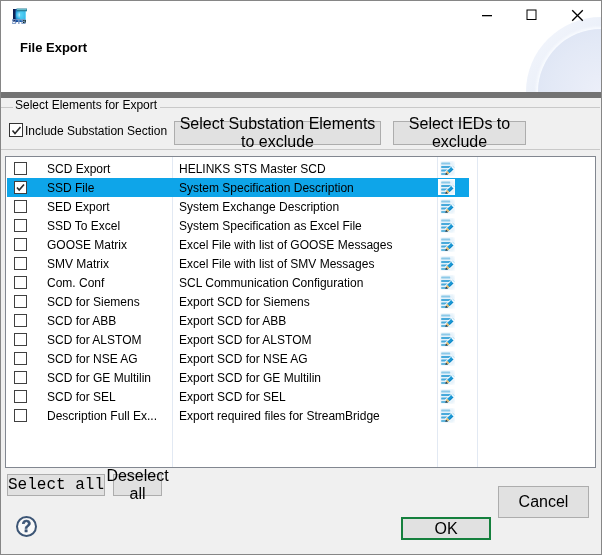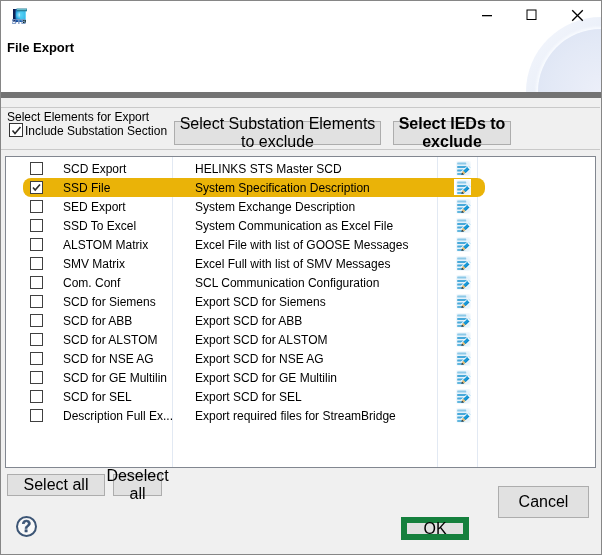--- a/index.html
+++ b/index.html
@@ -7,42 +7,42 @@
 body { font-family:"Liberation Sans",sans-serif; font-size:12px; color:#000; position:relative;
        background:#f0f0f0; }
 .win { position:absolute; left:0; top:0; width:602px; height:555px; border:1px solid #868686; background:#f0f0f0; }
 
 .header { position:absolute; left:1px; top:1px; width:600px; height:97px; background:#ffffff; overflow:hidden; border-bottom:6px solid #737373; }
 .swoosh-outer { position:absolute; right:0; bottom:0; width:75px; height:75px; border-radius:75px 0 0 0;
   background:linear-gradient(135deg,#f5f7fd 0%,#ebf0f9 60%,#edf1fa 100%); }
 .swoosh-inner { position:absolute; right:0; bottom:0; width:63px; height:63px; border-radius:63px 0 0 0;
   background:radial-gradient(circle at 100% 100%, #eceff9 0%, #e3e9f6 55%, #dae2f3 100%); box-shadow:0 0 3px 2px rgba(250,252,255,0.95); }
 .appicon { position:absolute; left:11px; top:7px; width:15px; height:16px; }
-.title { position:absolute; left:6px; top:39px; font-size:13px; font-weight:bold; }
+.title { position:absolute; left:19px; top:39px; font-size:13px; font-weight:bold; }
 .cap { position:absolute; top:0; height:30px; }
 
 .group { position:absolute; left:1px; top:107px; width:599px; height:43px; border:1px solid #c9c9c9; border-left:none; border-right:none; }
-.grouplabel { position:absolute; left:5px; top:98px; background:#f0f0f0; padding:0 3px 0 2px;margin-top:12px; }
+.grouplabel { position:absolute; left:13px; top:98px; background:#f0f0f0; padding:0 3px 0 2px; }
 .cb { position:absolute; width:14px; height:14px; background:#fff; border:1px solid #333; }
 .cblabel { position:absolute; left:25px; top:124px; }
 .btn { position:absolute; background:#e1e1e1; border:1px solid #adadad; text-align:center; font-size:16px;
        display:flex; align-items:center; justify-content:center; font-family:"Liberation Sans",sans-serif; }
 
 .table { position:absolute; left:5px; top:156px; width:591px; height:312px; background:#fff; border:1px solid #828790; }
 .vline { position:absolute; top:0; bottom:0; width:1px; background:#e2e9f3; }
-.row { position:absolute; left:17px; height:19px; width:462px; }
-.row.sel { background:#eab308;border-radius:8px; }
+.row { position:absolute; left:1px; height:19px; width:462px; }
+.row.sel { background:#0ea5e9; }
 .rcb { position:absolute; left:7px; top:3px; width:13px; height:13px; background:#fff; border:1px solid #404040; }
 .rname { position:absolute; left:40px; top:2.5px; white-space:nowrap; }
 .rdesc { position:absolute; left:172px; top:2.5px; white-space:nowrap; }
 .ricon { position:absolute; left:433px; top:2px; width:15px; height:15px; }
 .check path { stroke:#2b2b2b; stroke-width:1.6; fill:none; }
 .help { position:absolute; left:16px; top:516px; width:21px; height:21px; border:2px solid #3c5575; border-radius:50%;
         color:#3c5575; background:#f9f9f9; font-size:16px; font-weight:bold; text-align:center; line-height:18px; -webkit-text-stroke:0.5px #3c5575; }
-.ok { left:401px; top:517px; width:68px; height:23px; border:6px solid #15803d; }
+.ok { left:401px; top:517px; width:90px; height:23px; border:2px solid #15803d; }
 .cancel { left:498px; top:486px; width:91px; height:32px; }
 </style>
 </head>
 <body>
 <div class="win"></div>
 <div class="header">
   <div class="swoosh-outer"></div>
   <div class="swoosh-inner"></div>
   <svg class="appicon" viewBox="0 0 15 16">
     <defs>
@@ -71,21 +71,21 @@
 </div>
 <div class="group"></div>
 <div class="grouplabel">Select Elements for Export</div>
 <div class="cb" style="left:9px; top:123px;">
   <svg class="check" width="13" height="13" viewBox="0 0 13 13">
       <path d="M2.5 6.5 L5 9.5 L10.5 3"></path>
     </svg>
 </div>
 <div class="cblabel">Include Substation Section</div>
 <div class="btn" style="left:174px; top:121px; width:207px; height:24px;">Select Substation Elements to exclude</div>
-<div class="btn" style="left:393px; top:121px; width:118px; height:24px;font-weight:bold;">Select IEDs to exclude</div>
+<div class="btn" style="left:393px; top:121px; width:133px; height:24px;">Select IEDs to exclude</div>
 
 <div class="table" id="tbl">
   <div class="vline" style="left:166px"></div>
   <div class="vline" style="left:431px"></div>
   <div class="vline" style="left:471px"></div>
 <div class="row" style="top:2px">
       <div class="rcb"></div>
       <div class="rname">SCD Export</div>
       <div class="rdesc">HELINKS STS Master SCD</div>
       <svg class="ricon" viewBox="0 0 15 15">
@@ -164,21 +164,21 @@
           <rect x="4.4" y="-1.6" width="5.4" height="3.2" fill="#1898d6"></rect>
           <rect x="4.4" y="0.9" width="5.4" height="0.7" fill="#1183c0"></rect>
           <rect x="9.8" y="-1.6" width="1.8" height="3.2" fill="#f2f9fd"></rect>
           <rect x="11.2" y="-1.6" width="0.5" height="3.2" fill="#9fd4ee"></rect>
         </g>
       </svg>
     </div>
     <div class="row" style="top:59px">
       <div class="rcb"></div>
       <div class="rname">SSD To Excel</div>
-      <div class="rdesc">System Communication as Excel File</div>
+      <div class="rdesc">System Specification as Excel File</div>
       <svg class="ricon" viewBox="0 0 15 15">
         <defs>
           <filter id="bl" x="-20%" y="-20%" width="140%" height="140%">
             <feGaussianBlur stdDeviation="0.9"></feGaussianBlur>
           </filter>
         </defs>
         <rect x="0.2" y="0.2" width="14.3" height="14.3" fill="#cfe6f6" opacity="0.55" rx="2.5" filter="url(#bl)"></rect>
         <rect x="1.2" y="1.5" width="9" height="2" rx="0.5" fill="#8cc9e8"></rect>
         <rect x="1.2" y="5" width="10.8" height="2" rx="0.5" fill="#47a9da"></rect>
         <rect x="1.2" y="8.5" width="10.8" height="2" rx="0.5" fill="#47a9da"></rect>
@@ -190,21 +190,21 @@
           <path d="M2.4 -1.5 L4.4 -1.6 L4.4 1.6 L2.4 1.5 Z" fill="#e9bd6e"></path>
           <rect x="4.4" y="-1.6" width="5.4" height="3.2" fill="#1898d6"></rect>
           <rect x="4.4" y="0.9" width="5.4" height="0.7" fill="#1183c0"></rect>
           <rect x="9.8" y="-1.6" width="1.8" height="3.2" fill="#f2f9fd"></rect>
           <rect x="11.2" y="-1.6" width="0.5" height="3.2" fill="#9fd4ee"></rect>
         </g>
       </svg>
     </div>
     <div class="row" style="top:78px">
       <div class="rcb"></div>
-      <div class="rname">ALSTOM Matrix</div>
+      <div class="rname">GOOSE Matrix</div>
       <div class="rdesc">Excel File with list of GOOSE Messages</div>
       <svg class="ricon" viewBox="0 0 15 15">
         <defs>
           <filter id="bl" x="-20%" y="-20%" width="140%" height="140%">
             <feGaussianBlur stdDeviation="0.9"></feGaussianBlur>
           </filter>
         </defs>
         <rect x="0.2" y="0.2" width="14.3" height="14.3" fill="#cfe6f6" opacity="0.55" rx="2.5" filter="url(#bl)"></rect>
         <rect x="1.2" y="1.5" width="9" height="2" rx="0.5" fill="#8cc9e8"></rect>
         <rect x="1.2" y="5" width="10.8" height="2" rx="0.5" fill="#47a9da"></rect>
@@ -218,21 +218,21 @@
           <rect x="4.4" y="-1.6" width="5.4" height="3.2" fill="#1898d6"></rect>
           <rect x="4.4" y="0.9" width="5.4" height="0.7" fill="#1183c0"></rect>
           <rect x="9.8" y="-1.6" width="1.8" height="3.2" fill="#f2f9fd"></rect>
           <rect x="11.2" y="-1.6" width="0.5" height="3.2" fill="#9fd4ee"></rect>
         </g>
       </svg>
     </div>
     <div class="row" style="top:97px">
       <div class="rcb"></div>
       <div class="rname">SMV Matrix</div>
-      <div class="rdesc">Excel Full with list of SMV Messages</div>
+      <div class="rdesc">Excel File with list of SMV Messages</div>
       <svg class="ricon" viewBox="0 0 15 15">
         <defs>
           <filter id="bl" x="-20%" y="-20%" width="140%" height="140%">
             <feGaussianBlur stdDeviation="0.9"></feGaussianBlur>
           </filter>
         </defs>
         <rect x="0.2" y="0.2" width="14.3" height="14.3" fill="#cfe6f6" opacity="0.55" rx="2.5" filter="url(#bl)"></rect>
         <rect x="1.2" y="1.5" width="9" height="2" rx="0.5" fill="#8cc9e8"></rect>
         <rect x="1.2" y="5" width="10.8" height="2" rx="0.5" fill="#47a9da"></rect>
         <rect x="1.2" y="8.5" width="10.8" height="2" rx="0.5" fill="#47a9da"></rect>
@@ -460,17 +460,17 @@
           <path d="M2.4 -1.5 L4.4 -1.6 L4.4 1.6 L2.4 1.5 Z" fill="#e9bd6e"></path>
           <rect x="4.4" y="-1.6" width="5.4" height="3.2" fill="#1898d6"></rect>
           <rect x="4.4" y="0.9" width="5.4" height="0.7" fill="#1183c0"></rect>
           <rect x="9.8" y="-1.6" width="1.8" height="3.2" fill="#f2f9fd"></rect>
           <rect x="11.2" y="-1.6" width="0.5" height="3.2" fill="#9fd4ee"></rect>
         </g>
       </svg>
     </div>
   </div>
 
-<div class="btn" style="left:7px; top:474px; width:98px; height:22px;">Select all</div>
+<div class="btn" style="left:7px; top:474px; width:98px; height:22px;font-family:Liberation Mono, monospace;">Select all</div>
 <div class="btn" style="left:113px; top:474px; width:49px; height:22px;">Deselect all</div>
 <div class="help">?</div>
 <div class="btn ok">OK</div>
 <div class="btn cancel">Cancel</div>
 
 </body></html>

